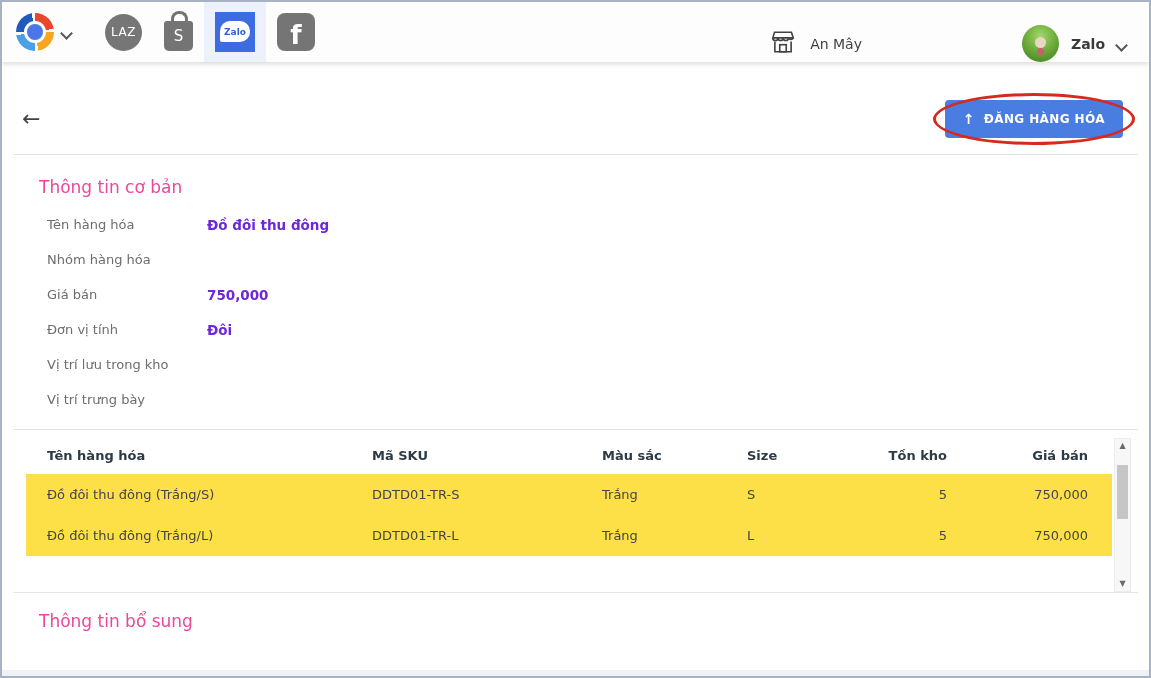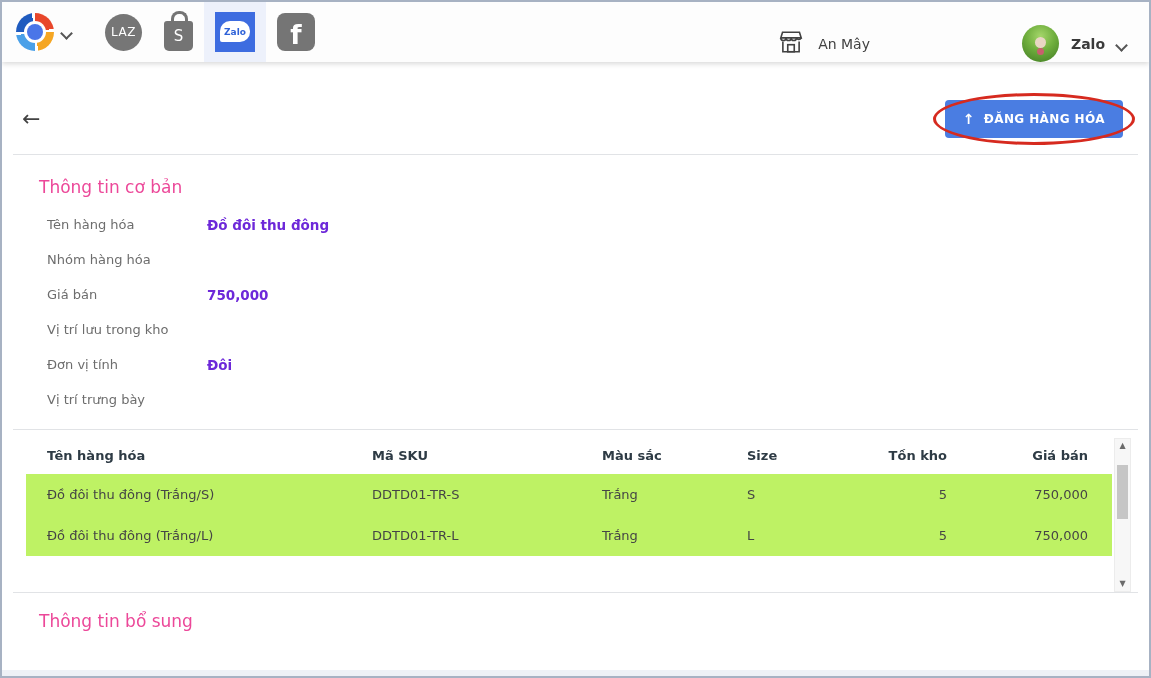--- a/index.html
+++ b/index.html
@@ -53,21 +53,21 @@
     border-radius:10px 10px 10px 2px;
     display:flex; align-items:center; justify-content:center;
     color:#2f62d8; font-size:9px; font-weight:bold;
   }
   .fb-sq {
     width:38px; height:38px; border-radius:8px; background:#757575;
     color:#fff; font-size:26px; font-weight:bold;
     display:flex; align-items:flex-end; justify-content:center; line-height:1.15;
     overflow:hidden;
   }
-  .topbar-right { margin-left:auto; display:flex; align-items:center; gap:2px; }
+  .topbar-right { margin-left:auto; display:flex; align-items:center; gap:10px; }
   .store { display:flex; align-items:center; gap:14px; margin-right:150px; cursor:pointer; }
   .store-name { font-size:14px; color:#424242; }
   .user { display:flex; align-items:center; gap:12px; cursor:pointer; }
   .avatar {
     width:37px; height:37px; border-radius:50%;
     background:radial-gradient(circle at 50% 30%,#a5d66a 0%,#6fae3d 45%,#3f7a22 100%);
     position:relative; overflow:hidden;
   }
   .avatar::after { content:""; position:absolute; left:13px; top:12px; width:11px; height:11px;
                    border-radius:50%; background:#e9d6c4; box-shadow:0 9px 0 -2px #c95f6e; }
@@ -109,21 +109,21 @@
   table.attr { border-collapse:collapse; width:1086px; margin-left:24px; table-layout:fixed; }
   table.attr th, table.attr td { font-size:13px; padding:0; height:40px; }
   table.attr th { color:#2e3b45; font-weight:bold; text-align:left; height:38px; }
   table.attr td { color:#454545; height:41px; }
   .c1 { width:346px; padding-left:21px !important; }
   .c2 { width:230px; }
   .c3 { width:145px;margin-left:12px; }
   .c4 { width:125px; }
   .c5 { width:75px;  text-align:right !important; }
   .c6 { text-align:right !important; padding-right:24px !important; }
-  tr.alt td { background:#bef264; }
+  tr.alt td { background:#fde047; }
   tbody tr { cursor:pointer; }
 
   
   .scrollbar {
     position:absolute; top:2px; bottom:0; right:18px; width:17px;
     background:#f7f7f7; border:1px solid #ececec;
     display:flex; flex-direction:column; align-items:center;
   }
   .sb-arrow { font-size:8px; color:#6b6b6b; height:14px; line-height:14px; cursor:pointer; }
   .sb-arrow.down { margin-top:auto; }
@@ -200,26 +200,26 @@
       </div>
       <div class="field-row">
         <span class="field-label">Nhóm hàng hóa</span>
         <span class="field-value"></span>
       </div>
       <div class="field-row">
         <span class="field-label">Giá bán</span>
         <span class="field-value">750,000</span>
       </div>
       <div class="field-row">
+        <span class="field-label">Đơn vị tính</span>
+        <span class="field-value">Đôi</span>
+      </div>
+      <div class="field-row">
         <span class="field-label">Vị trí lưu trong kho</span>
         <span class="field-value"></span>
-      </div>
-      <div class="field-row">
-        <span class="field-label">Đơn vị tính</span>
-        <span class="field-value">Đôi</span>
       </div>
       <div class="field-row">
         <span class="field-label">Vị trí trưng bày</span>
         <span class="field-value"></span>
       </div>
     </div>
   </div>
 
   <div class="divider"></div>
 

